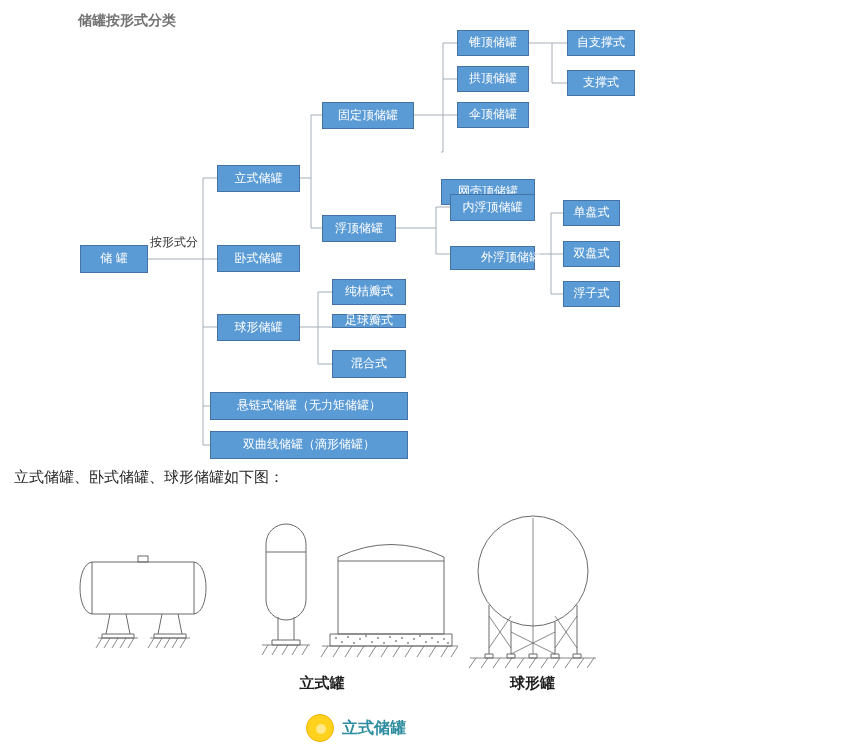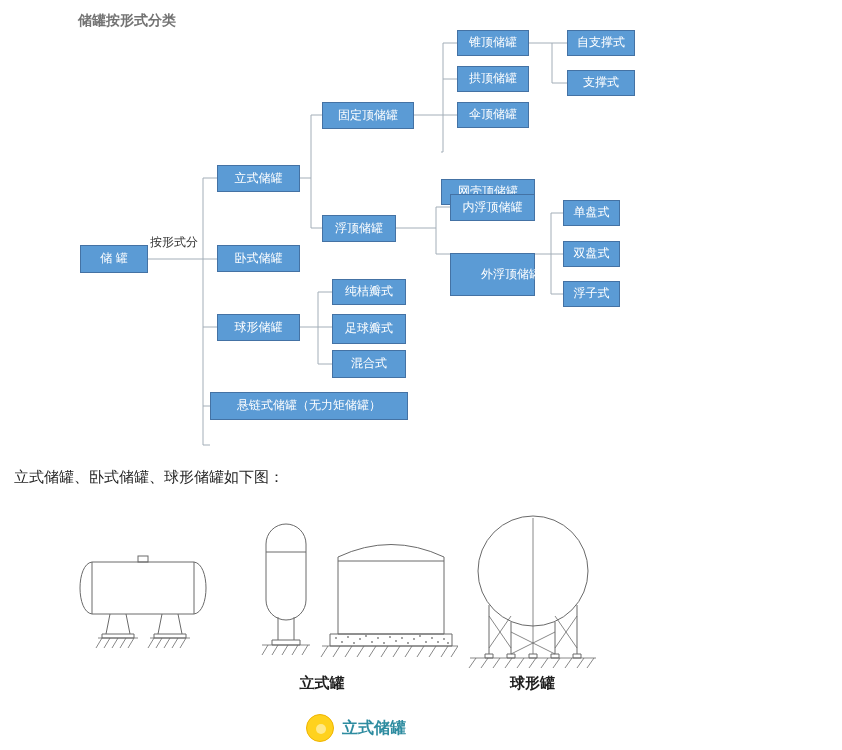--- a/index.html
+++ b/index.html
@@ -49,41 +49,42 @@
   </svg>
 
   <div class="edge-label">按形式分</div>
 
   <div class="node" style="left:80px;top:245px;width:68px;height:28px;">储 罐</div>
 
   <div class="node" style="left:217px;top:165px;width:83px;height:27px;">立式储罐</div>
   <div class="node" style="left:217px;top:245px;width:83px;height:27px;">卧式储罐</div>
   <div class="node" style="left:217px;top:314px;width:83px;height:27px;">球形储罐</div>
   <div class="node" style="left:210px;top:392px;width:198px;height:28px;">悬链式储罐（无力矩储罐）</div>
+  <div class="node" style="left:210px;top:431px;width:198px;height:28px;">双曲线储罐（滴形储罐）</div>
 
   <div class="node" style="left:322px;top:102px;width:92px;height:27px;">固定顶储罐</div>
   <div class="node" style="left:322px;top:215px;width:74px;height:27px;">浮顶储罐</div>
 
   <div class="node" style="left:457px;top:30px;width:72px;height:26px;">锥顶储罐</div>
   <div class="node" style="left:457px;top:66px;width:72px;height:26px;">拱顶储罐</div>
   <div class="node" style="left:457px;top:102px;width:72px;height:26px;">伞顶储罐</div>
   <div class="node" style="left:441px;top:139px;width:94px;height:26px;margin-top:40px;">网壳顶储罐</div>
 
   <div class="node" style="left:567px;top:30px;width:68px;height:26px;">自支撑式</div>
   <div class="node" style="left:567px;top:70px;width:68px;height:26px;">支撑式</div>
 
   <div class="node" style="left:450px;top:194px;width:85px;height:27px;">内浮顶储罐</div>
-  <div class="node" style="left:450px;top:253px;width:85px;height:43px;padding-left:37px;">外浮顶储罐</div>
+  <div class="node" style="left:450px;top:246px;width:85px;height:24px;padding-left:37px;">外浮顶储罐</div>
 
   <div class="node" style="left:563px;top:200px;width:57px;height:26px;">单盘式</div>
   <div class="node" style="left:563px;top:241px;width:57px;height:26px;">双盘式</div>
   <div class="node" style="left:563px;top:281px;width:57px;height:26px;">浮子式</div>
 
   <div class="node" style="left:332px;top:279px;width:74px;height:26px;">纯桔瓣式</div>
-  <div class="node" style="left:332px;top:314px;width:74px;height:30px;font-family:Liberation Serif, serif;">足球瓣式</div>
+  <div class="node" style="left:332px;top:314px;width:74px;height:14px;font-family:Liberation Serif, serif;">足球瓣式</div>
   <div class="node" style="left:332px;top:350px;width:74px;height:28px;">混合式</div>
 
   <div class="caption">立式储罐、卧式储罐、球形储罐如下图：</div>
 
   <svg class="drawing" style="left:58px;top:552px;" width="170" height="105" viewBox="0 0 170 105">
     <path d="M34,10 H136 M34,62 H136 M34,10 C18,12 18,60 34,62 M136,10 C152,12 152,60 136,62 M34,10 V62 M136,10 V62"></path>
     <rect x="80" y="4" width="10" height="6"></rect>
     <path d="M52,62 L48,82 M68,62 L72,82 M44,82 H76 V86 H44 Z"></path>
     <path d="M104,62 L100,82 M120,62 L124,82 M96,82 H128 V86 H96 Z"></path>
     <path class="thin" d="M40,86 H80 M44,86 L38,96 M52,86 L46,96 M60,86 L54,96 M68,86 L62,96 M76,86 L70,96"></path>

